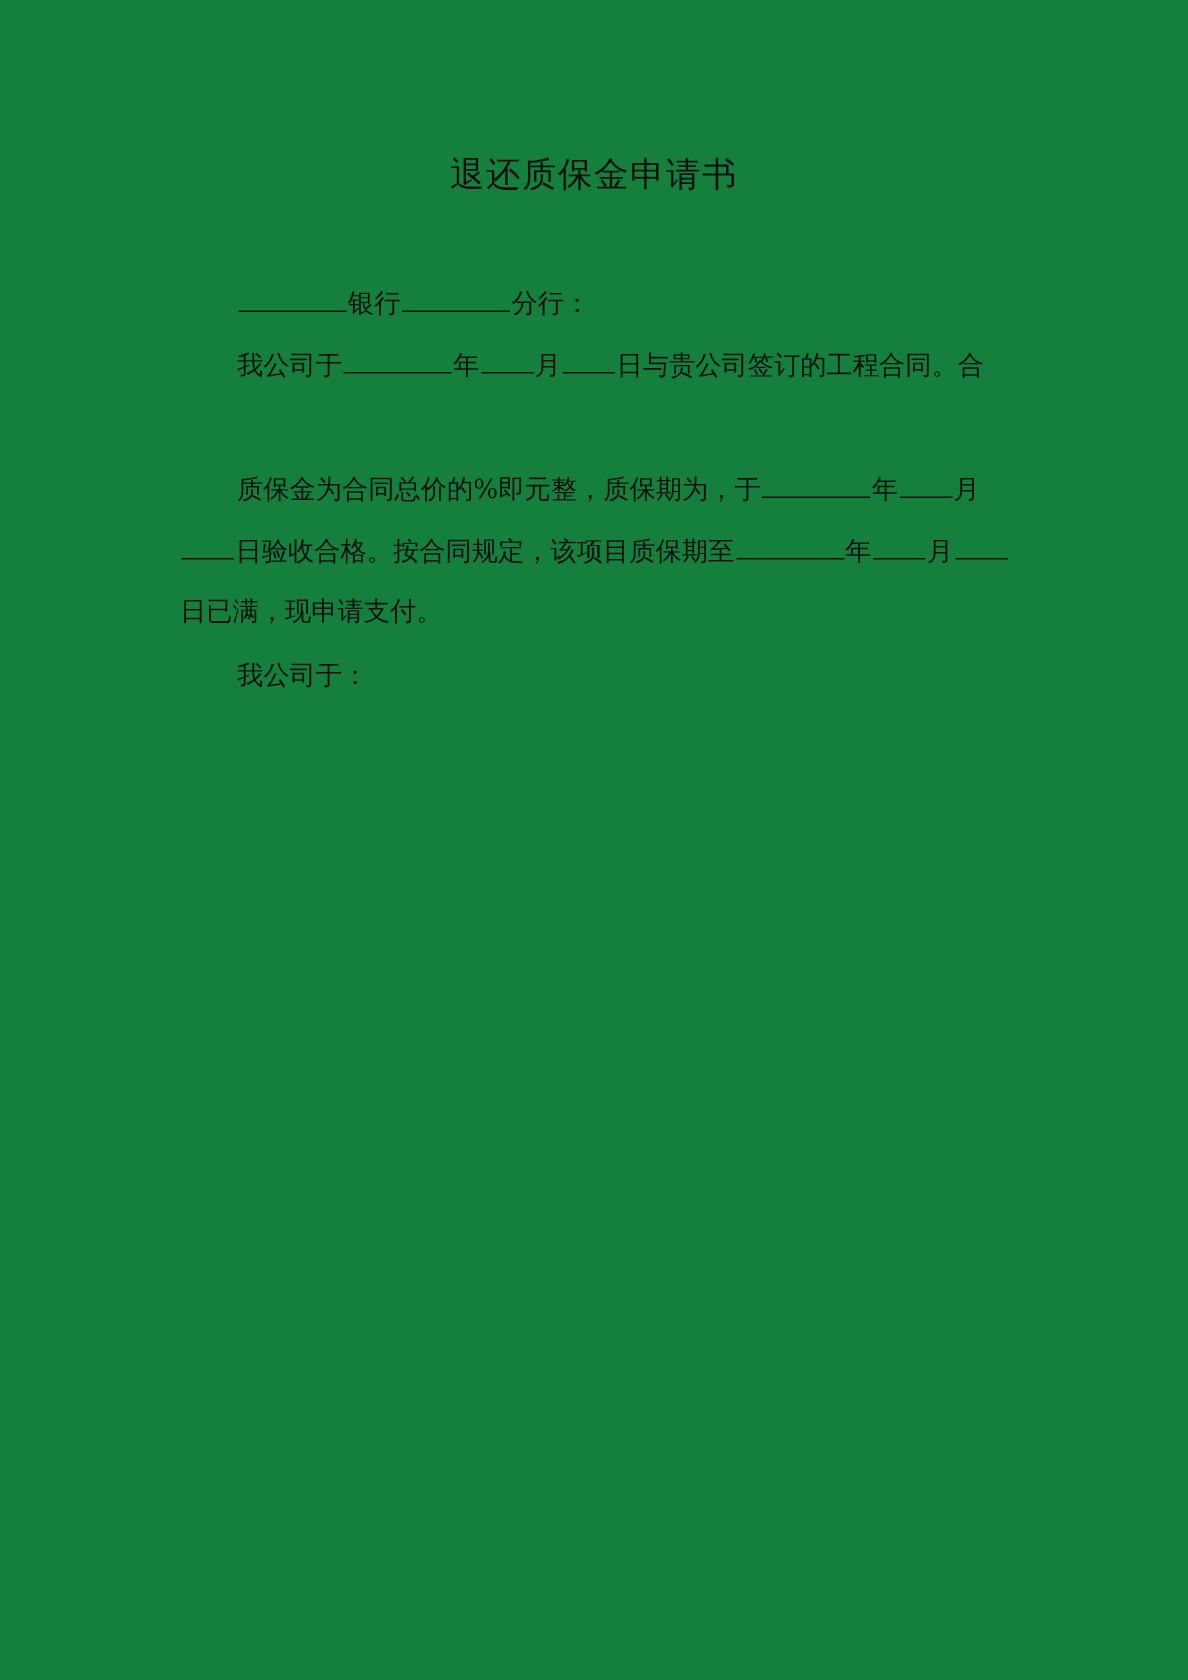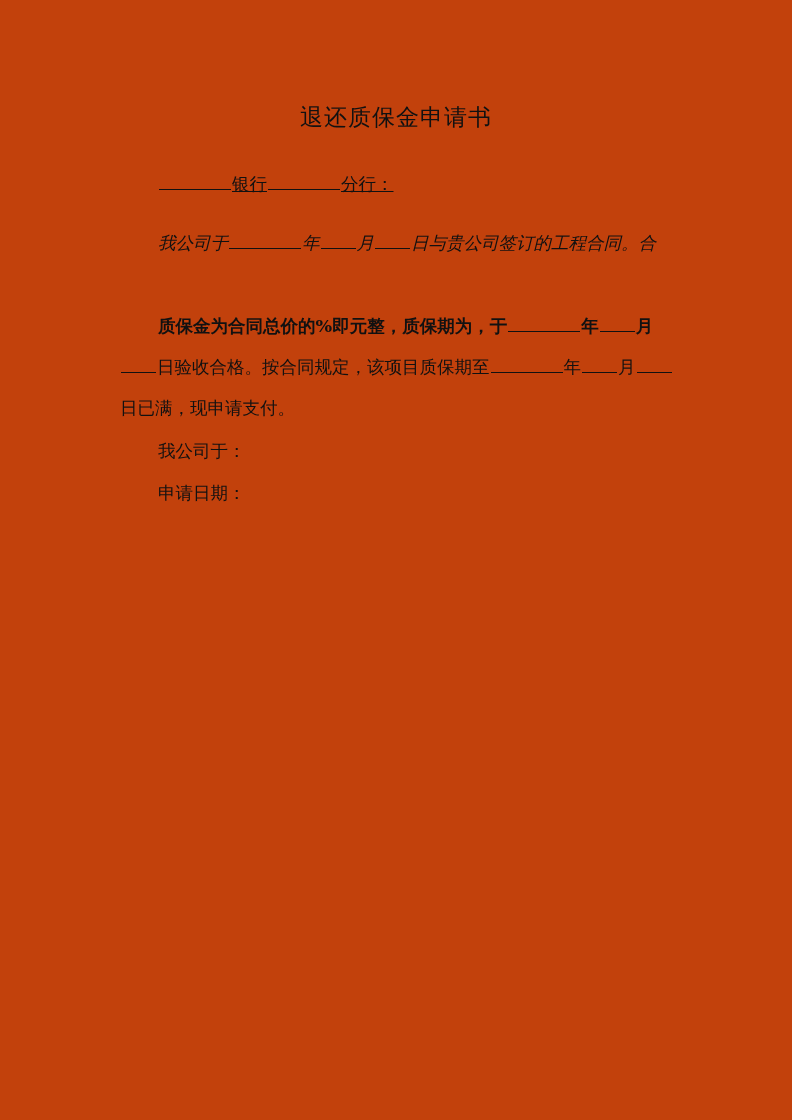--- a/index.html
+++ b/index.html
@@ -13,21 +13,21 @@
       position: relative;
       overflow: hidden;
       font-family: "DejaVu Serif", "Liberation Serif", serif;
       color: #111111;
     }
     .page {
       position: absolute;
       left: 0; top: 0;
       width: 792px;
       height: 1120px;
-      background: #c2410c;
+      background: #15803d;
     }
     .title {
       position: absolute;
       top: 100px;
       left: 0;
       width: 792px;
       text-align: center;
       font-size: 23px;
       letter-spacing: 1px;
       line-height: 34px;
@@ -51,38 +51,35 @@
     .b-long { width: 72px; }
     .b-short { width: 35px; }
   </style>
 </head>
 <body>
 
 <div class="page">
 
   <div class="title">退还质保金申请书</div>
 
-  <div class="line indent" style="top:169px;text-decoration:underline;">
+  <div class="line indent" style="top:187px;">
     <span class="blank b-long"></span><span>银行</span><span class="blank b-long"></span><span>分行：</span>
   </div>
 
-  <div class="line indent" style="top:228px;font-style:italic;">
+  <div class="line indent" style="top:228px;">
     <span>我公司于</span><span class="blank b-long"></span><span>年</span><span class="blank b-short"></span><span>月</span><span class="blank b-short"></span><span>日与贵公司签订的工程合同。合</span>
   </div>
 
-  <div class="line indent" style="top:311px;font-weight:bold;">
+  <div class="line indent" style="top:311px;">
     <span>质保金为合同总价的%即元整，质保期为，于</span><span class="blank b-long"></span><span>年</span><span class="blank b-short"></span><span>月</span>
   </div>
   <div class="line" style="top:352px;">
     <span class="blank b-short"></span><span>日验收合格。按合同规定，该项目质保期至</span><span class="blank b-long"></span><span>年</span><span class="blank b-short"></span><span>月</span><span class="blank b-short"></span>
   </div>
   <div class="line" style="top:394px;">
     <span>日已满，现申请支付。</span>
   </div>
 
   <div class="line indent" style="top:437px;">
     <span>我公司于：</span>
   </div>
-  <div class="line indent" style="top:479px;">
-    <span>申请日期：</span>
-  </div>
 
 </div>
 
 </body></html>

